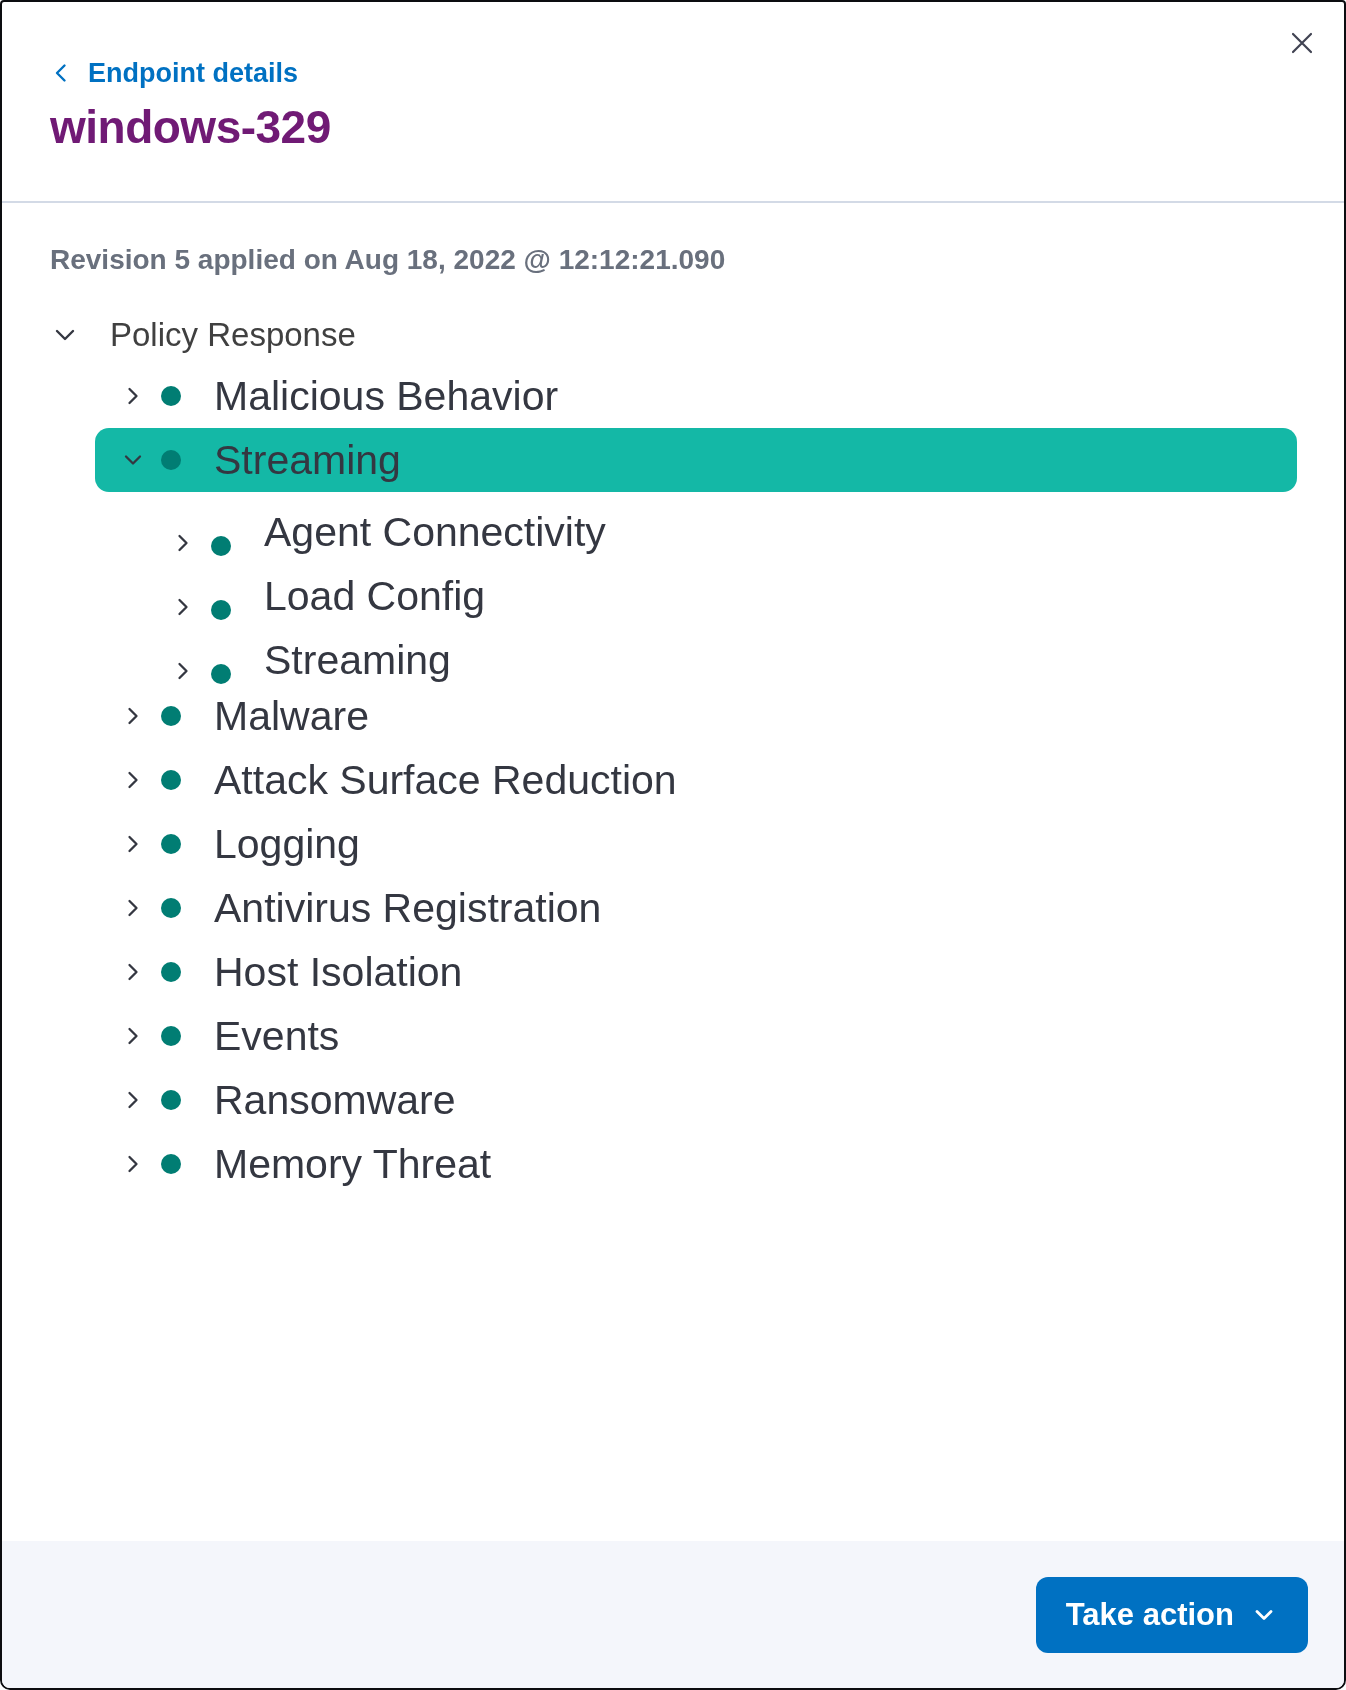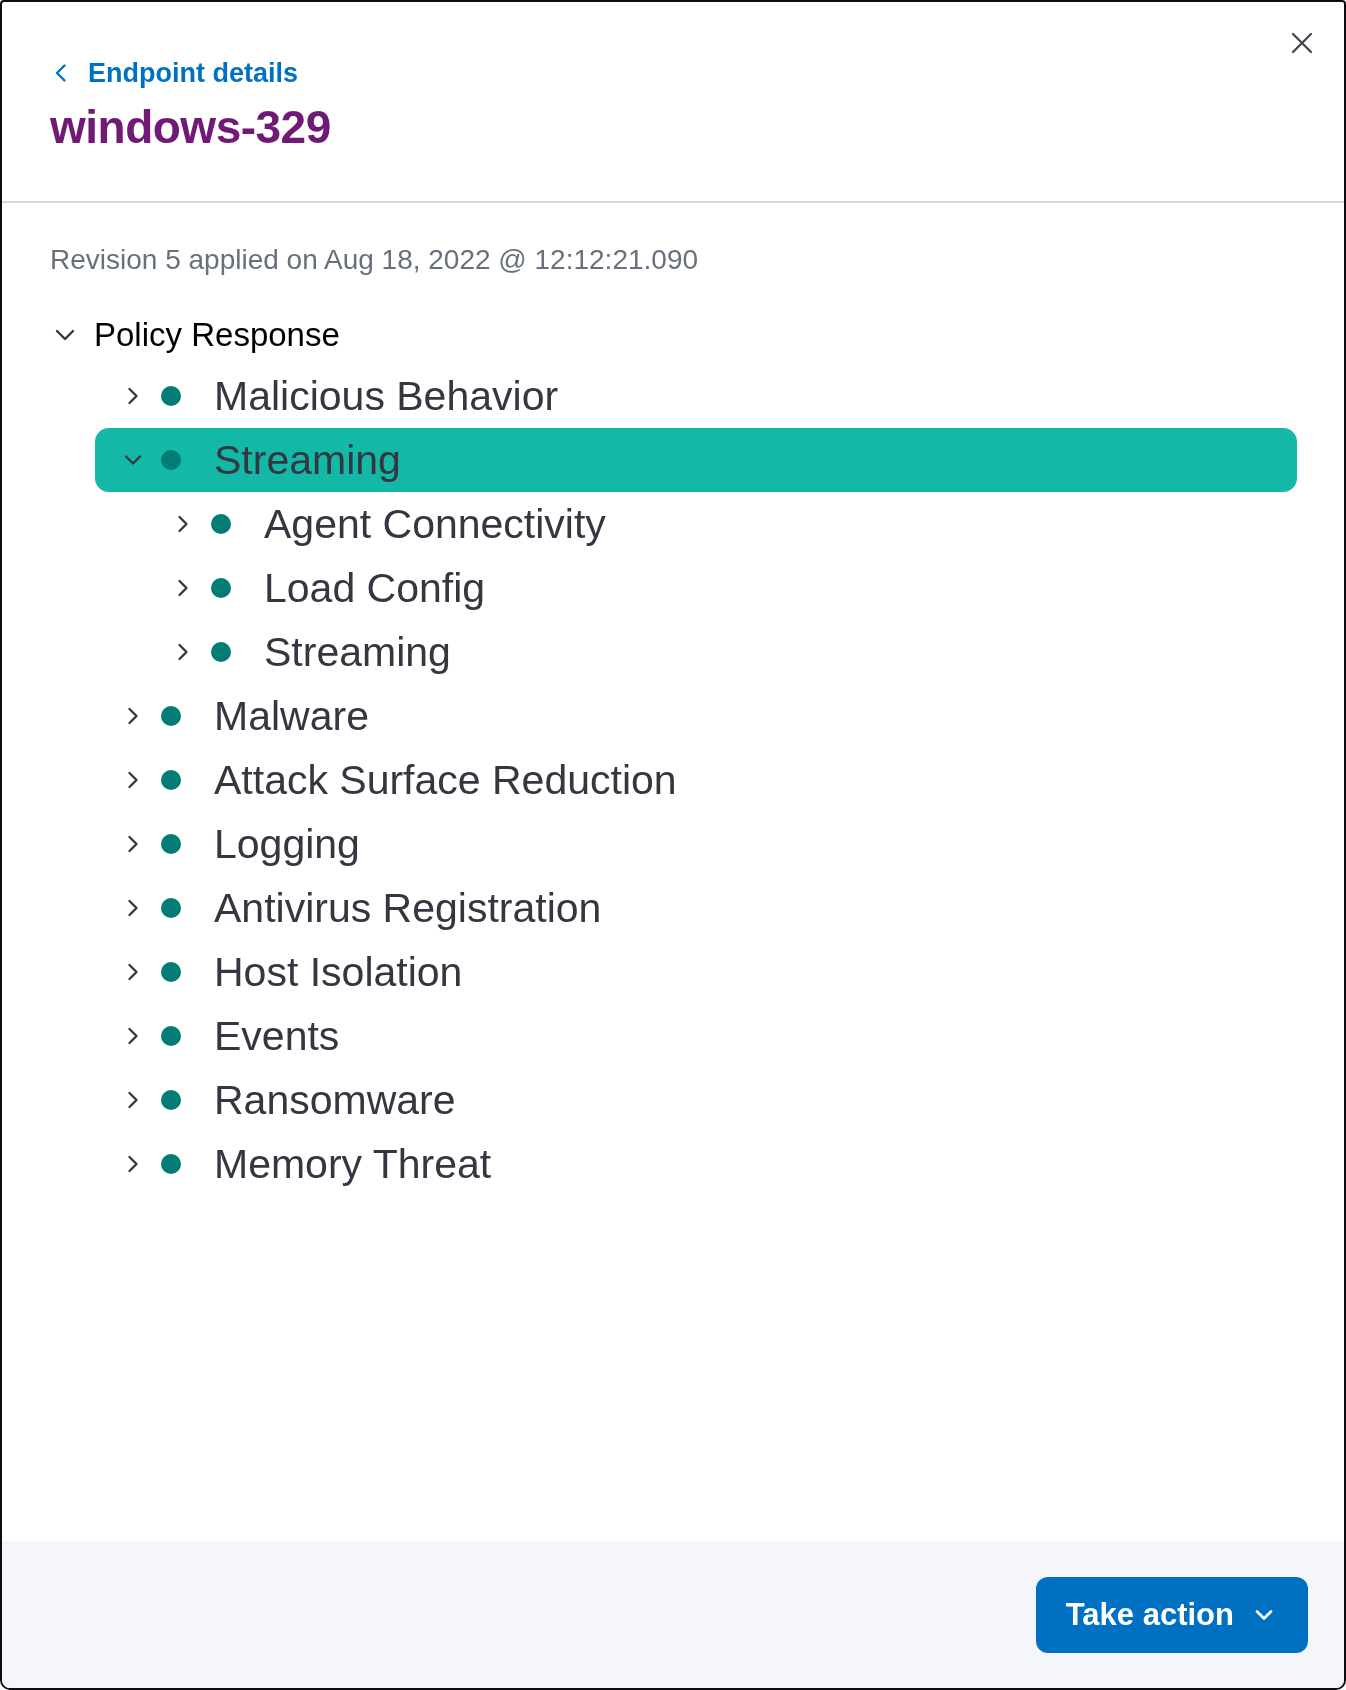--- a/index.html
+++ b/index.html
@@ -60,49 +60,50 @@
   
   .flyout-body {
     flex: 1 1 auto;
     padding: 40px 48px 0 48px;
     overflow: hidden;
   }
   .revision-text {
     font-size: 28px;
     line-height: 34px;
     color: #69707d;
+    font-weight: bold;
   }
   .tree-root-row {
     margin-top: 36px;
     height: 44px;
     display: flex;
     align-items: center;
-    gap: 14px;
+    gap: 30px;
     font-size: 33px;
-    color: #000000;
+    color: #404040;
     cursor: pointer;
   }
   .tree-root-row svg { display: block; flex: none; }
 
   .tree-items {
     margin-top: 7px;
     margin-left: 45px;
     width: 1202px;
   }
   .tree-row {
     height: 64px;
     display: flex;
     align-items: center;
     border-radius: 14px;
     cursor: pointer;
     font-size: 41px;
     color: #343741;
   }
   .tree-row.level-1 { padding-left: 25px; }
-  .tree-row.level-2 { padding-left: 75px; }
+  .tree-row.level-2 { padding-left: 75px; align-items: flex-end; }
   .tree-row.selected { background: #14b8a6; }
   .tree-chevron {
     width: 26px;
     height: 26px;
     margin-right: 15px;
     flex: none;
     display: flex;
     align-items: center;
     justify-content: center;
     color: #343741;

